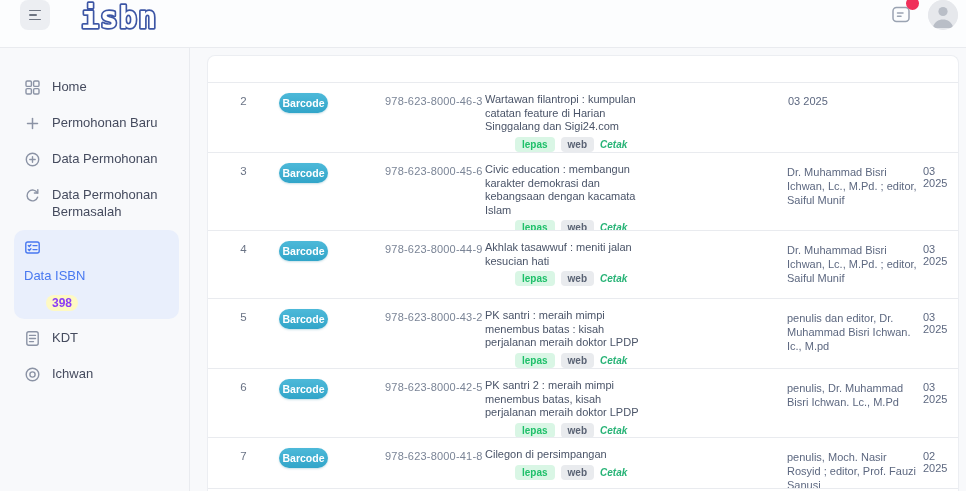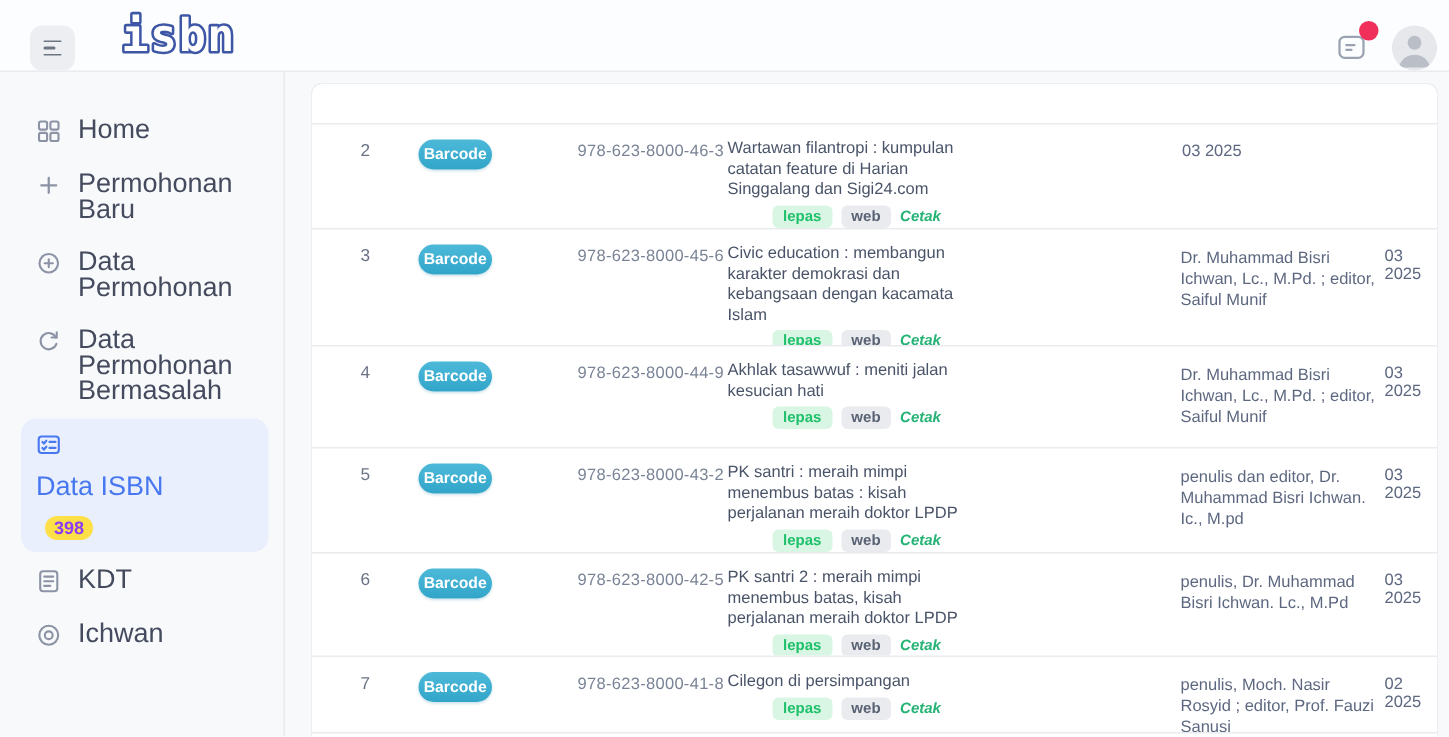--- a/index.html
+++ b/index.html
@@ -1,45 +1,45 @@
 <!DOCTYPE html>
 <html><head>
 <meta charset="utf-8">
 <style>
   * { margin:0; padding:0; box-sizing:border-box; }
   html,body { width:966px; height:491px; overflow:hidden;
     font-family:"Liberation Sans", sans-serif; background:#f8f9fb; }
 
   
   .header { height:48px; background:#fcfdfe; border-bottom:1px solid #e9ebef;
-    display:flex; align-items:flex-end; padding:0 14px 0 20px; }
+    display:flex; align-items:flex-start; padding:0 14px 0 20px; }
   .hamburger { width:30px; height:30px; border:none; background:#eceef2; border-radius:8px;
     display:flex; flex-direction:column; justify-content:center; align-items:center; gap:3px; cursor:pointer; }
   .hamburger i { display:block; height:1.6px; background:#6e7582; border-radius:1px; }
   .hamburger i:nth-child(1){width:12px} .hamburger i:nth-child(2){width:8px; align-self:flex-start; margin-left:9px}
   .hamburger i:nth-child(3){width:12px}
   .logo { margin-left:28px; }
   .header-right { margin-left:auto; display:flex; align-items:center; gap:14px; }
   .notif { position:relative; width:24px; height:24px; cursor:pointer; }
   .notif .dot { position:absolute; top:-6px; right:-5px; width:13px; height:13px;
     background:#f0305a; border-radius:50%; }
   .avatar { width:30px; height:30px; border-radius:50%; background:#e6e8ec; overflow:hidden;
     flex:none; margin-right:-6px; cursor:pointer; }
 
   
   .layout { display:flex; height:443px; }
   .sidebar { width:190px; flex:none; border-right:1px solid #e9ebef; padding:22px 10px 0 14px; }
   .side-item { display:flex; align-items:flex-start; gap:11px; padding:8px 10px;
     border-radius:10px; margin-bottom:2px; cursor:pointer; }
   .side-item .sicon { flex:none; width:17px; height:17px; margin-top:1px; }
-  .side-item .slabel { font-size:18px; color:#454b5e; line-height:17px; }
+  .side-item .slabel { font-size:13px; color:#454b5e; line-height:17px; }
   .side-item.active { background:#e9effc;flex-direction:column; }
   .side-item.active .slabel { color:#4878f0; }
-  .badge { display:inline-block; margin-left:6px; font-size:12px; font-weight:bold;
-    color:#8b3cf6; background:#fde047; padding:1px 6px; border-radius:9px; }
+  .badge { display:inline-block; margin-left:22px; font-size:12px; font-weight:bold;
+    color:#8b3cf6; background:#fef9c3; padding:1px 6px; border-radius:9px; }
 
   
   .main { flex:1; position:relative; }
   .card { position:absolute; left:17px; top:7px; right:7px; bottom:-20px;
     background:#fff; border:1px solid #eceef2; border-bottom:none;
     border-radius:8px 8px 0 0; overflow:hidden; }
   .trow { display:grid; grid-template-columns:71px 106px 100px 302px 135px 1fr;
     padding-top:10px; border-bottom:1px solid #e9ebef; overflow:hidden; }
   .trow.partial { height:27px; padding:0; }
   .r2{height:70px} .r3{height:78px} .r4{height:68px} .r5{height:70px} .r6{height:69px}

